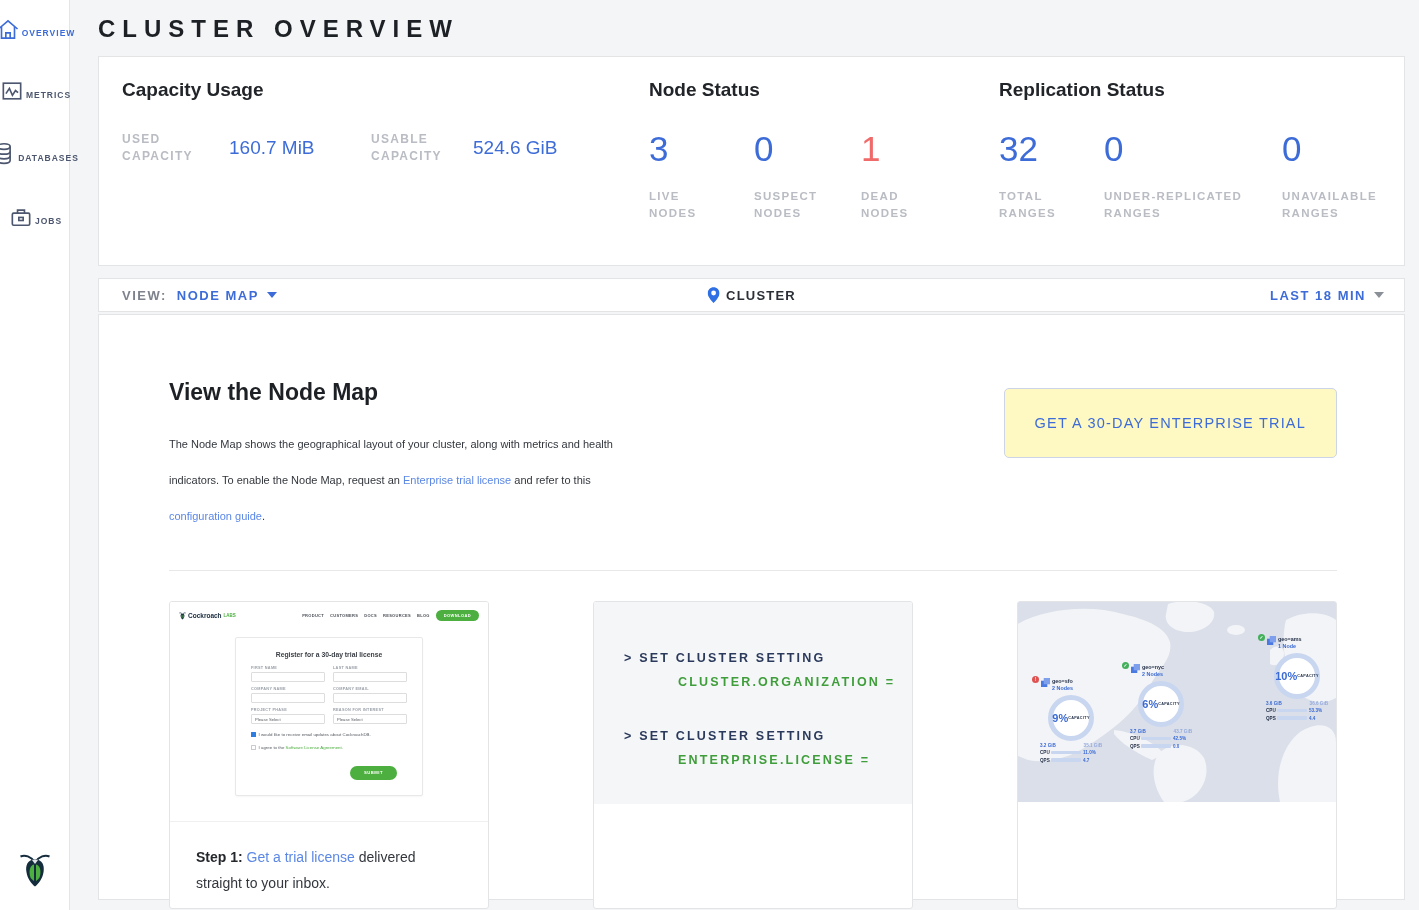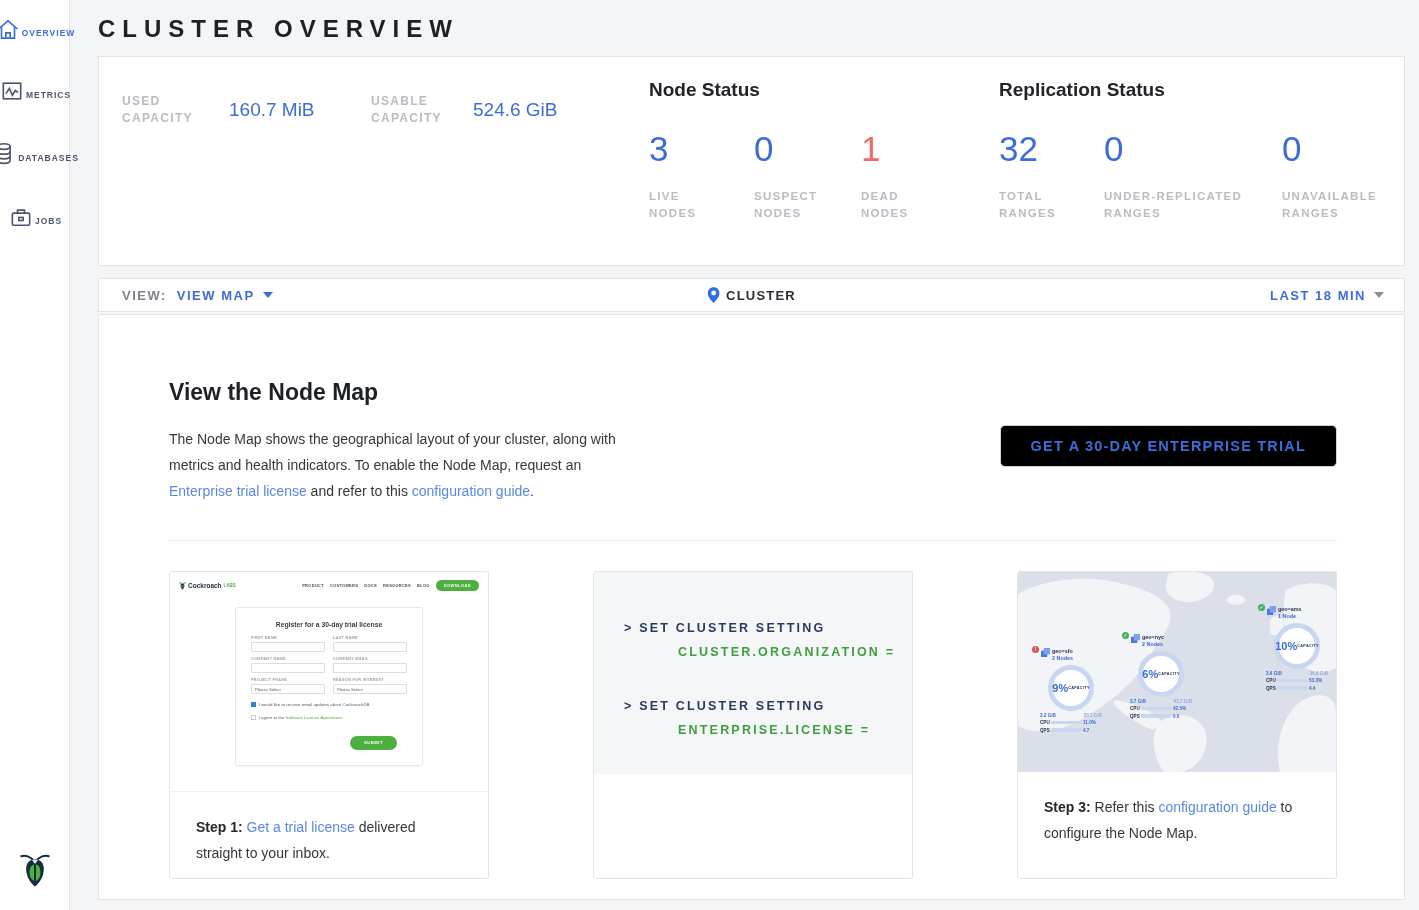--- a/index.html
+++ b/index.html
@@ -71,28 +71,28 @@
   .vb-label { color:#7d828c; margin-right:10px; }
   .vb-value { color:#3d6cd8; display:flex; align-items:center; gap:8px; cursor:pointer; }
   .vb-center { position:absolute; left:50%; transform:translateX(-50%); display:flex; align-items:center; gap:7px; color:#2b2f36; letter-spacing:1.2px; }
   .vb-right { margin-left:auto; color:#3d6cd8; display:flex; align-items:center; gap:8px; cursor:pointer; }
   .caret { display:inline-block; }
   
   .main-panel {
     margin-top:2px; background:#fff; border:1px solid #e3e4e6;
     height:586px; padding:64px 67px 30px 70px; position:relative;
   }
-  .main-head { display:flex; justify-content:space-between; align-items:center; }
+  .main-head { display:flex; justify-content:space-between; align-items:flex-start; }
   .nm-heading { font-size:23px; font-weight:bold; color:#1d2024; margin-bottom:20px; }
-  .nm-desc { width:470px; font-size:14px; line-height:26px; color:#33373d; }
+  .nm-desc { width:470px; font-size:11px; line-height:36px; color:#33373d; }
   a.link { color:#5b87e5; text-decoration:none; cursor:pointer; }
   .trial-btn {
-    background:#000000; border:1px solid #ccd5e8; border-radius:5px;
-    color:#3d6cd8; font-size:14.5px; letter-spacing:1.2px; font-weight:700;
-    padding:12px 30px; margin-top:9px; cursor:pointer; font-family:inherit;
+    background:#fef9c3; border:1px solid #ccd5e8; border-radius:5px;
+    color:#3d6cd8; font-size:14.5px; letter-spacing:1.2px; font-weight:400;
+    padding:26px 30px; margin-top:9px; cursor:pointer; font-family:inherit;
   }
   .divider { border:none; border-top:1px solid #e7e8ea; margin:36px 0 30px; }
   
   .cards { display:flex; justify-content:space-between; }
   .card { width:320px; height:308px; border:1px solid #e3e4e6; border-radius:3px; background:#fff; overflow:hidden; }
   .card-caption { padding:22px 26px 0 26px; font-size:14px; line-height:26px; color:#33373d; }
   .step-prefix { font-weight:bold; color:#24272b; }
   
   .code-media {
     height:202px; background:#f5f6f7; padding:44px 10px 0 30px;
@@ -189,20 +189,21 @@
   </div>
 </nav>
 
 <div class="content">
 
   <h1 class="page-title">CLUSTER OVERVIEW</h1>
 
   <section class="stats-panel">
 
     <div class="stats-section sec-capacity">
+      <div class="sec-title">Capacity Usage</div>
       <div class="cap-bottom">
         <div class="cap-lbl">USED CAPACITY</div>
         <div class="cap-val">160.7 MiB</div>
         <div class="cap-lbl">USABLE CAPACITY</div>
         <div class="cap-val">524.6 GiB</div>
       </div>
     </div>
 
     <div class="stats-section sec-nodes">
       <div class="sec-title">Node Status</div>
@@ -238,21 +239,21 @@
           <div class="stat-label w110">UNAVAILABLE RANGES</div>
         </div>
       </div>
     </div>
 
   </section>
 
   <section class="view-bar">
     <span class="vb-label">VIEW:</span>
     <span class="vb-value">
-      <span>VIEW MAP</span>
+      <span>NODE MAP</span>
       <svg class="caret" width="10" height="6" viewBox="0 0 10 6" fill="#3d6cd8">
           <polygon points="0,0 10,0 5,6"></polygon>
         </svg>
     </span>
     <span class="vb-center">
       <svg width="12" height="16" viewBox="0 0 16 21" fill="#2f6fe4">
         <path d="M8 0 C3.6 0 0 3.6 0 8 c0 5.4 8 13 8 13 s8 -7.6 8 -13 C16 3.6 12.4 0 8 0 z M8 11 a3.2 3.2 0 1 1 0 -6.4 a3.2 3.2 0 0 1 0 6.4 z"></path>
       </svg>
       <span>CLUSTER</span>
     </span>
@@ -461,20 +462,17 @@
                 <span class="nmw-bar"></span>
                 <span class="val">53.3%</span>
               </div>
             <div class="nmw-row">
                 <span class="lbl">QPS</span>
                 <span class="nmw-bar"></span>
                 <span class="val">4.4</span>
               </div>
           </div>
         </div>
-        <p class="card-caption">
-          <span class="step-prefix">Step 3:</span><span> Refer this </span><a class="link">configuration guide</a><span> to configure the Node Map.</span>
-        </p>
       </div>
 
     </div>
   </section>
 </div>
 
 </body></html>

